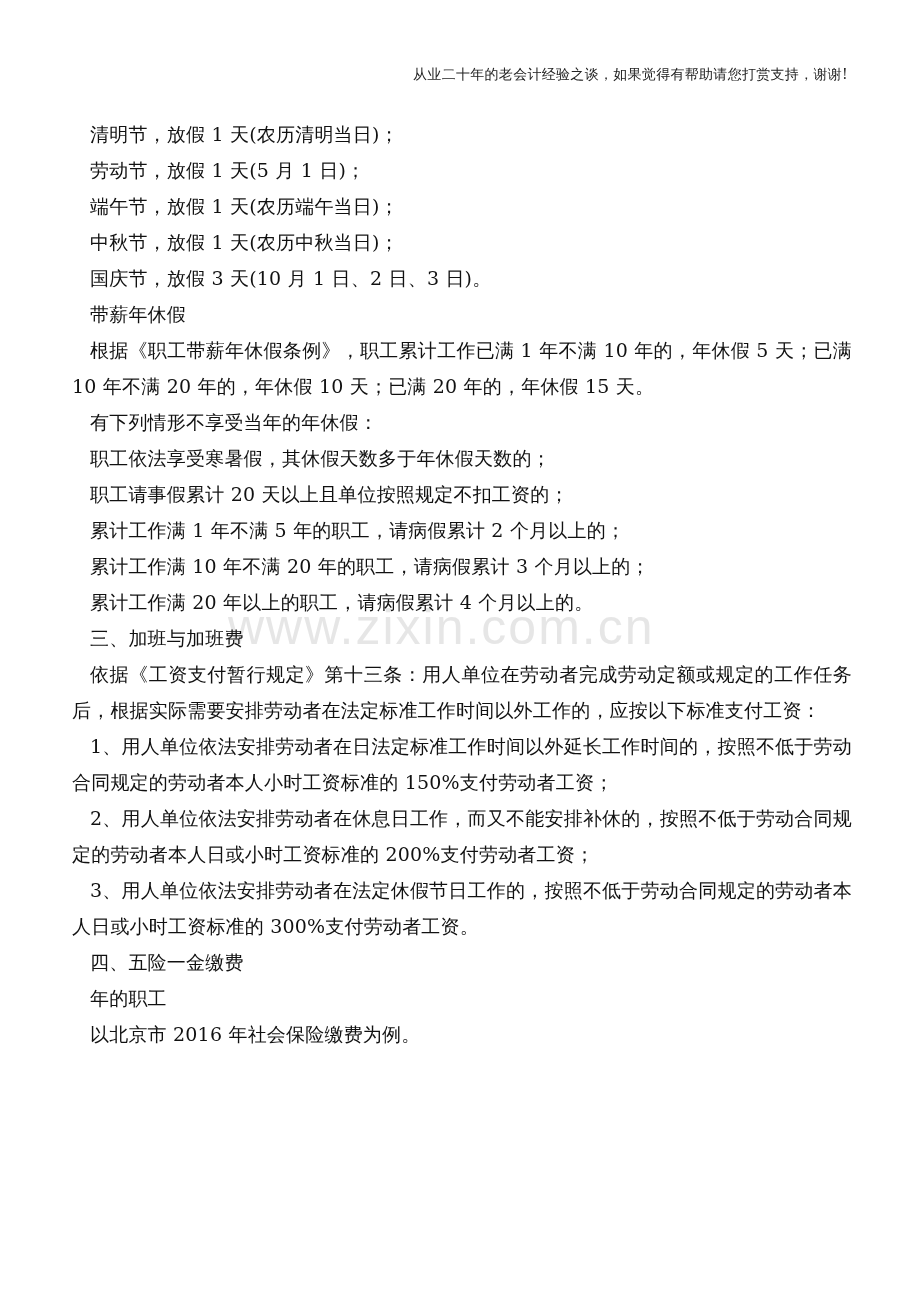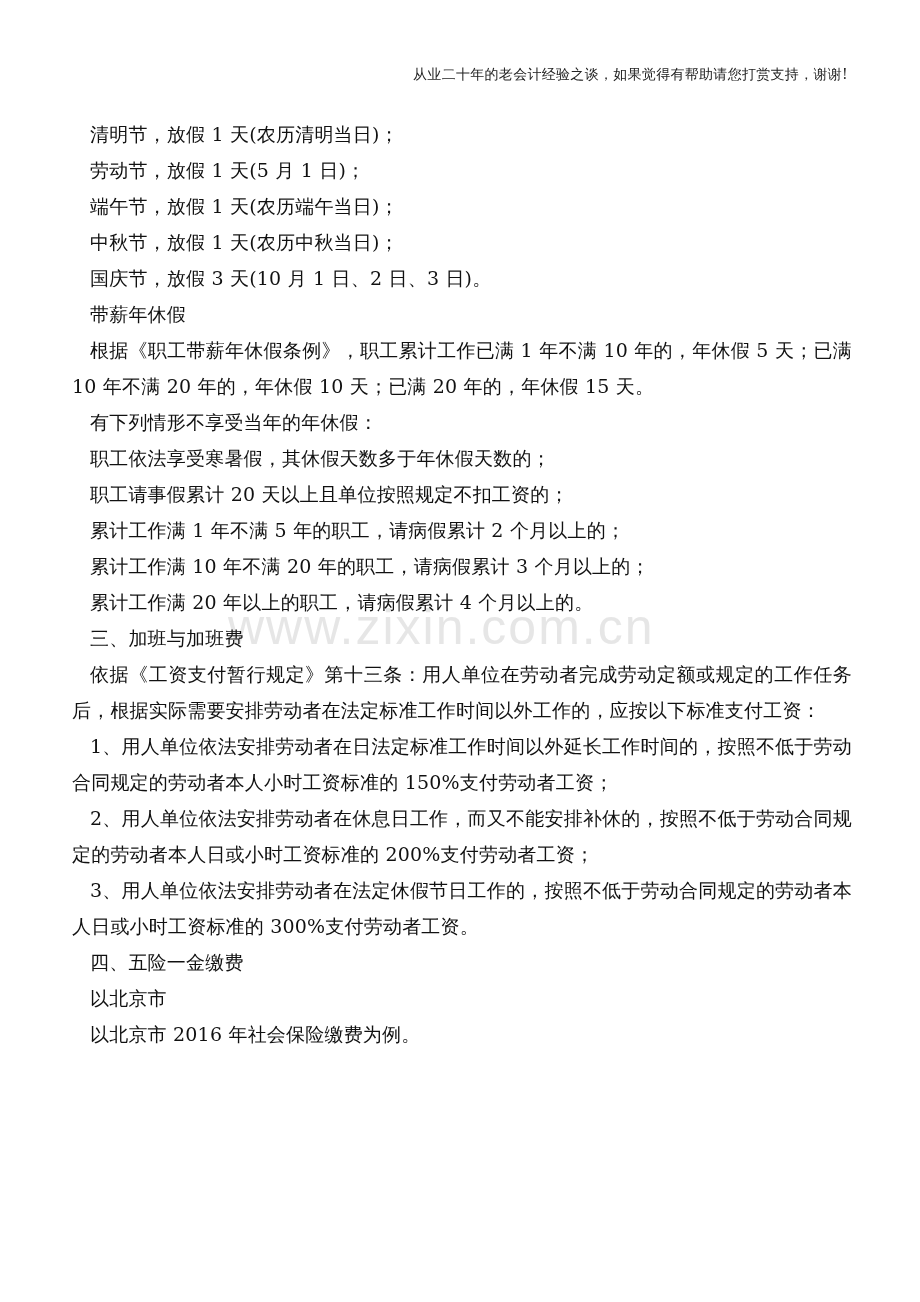--- a/index.html
+++ b/index.html
@@ -31,15 +31,15 @@
   <p class="para">职工请事假累计 20 天以上且单位按照规定不扣工资的；</p>
   <p class="para">累计工作满 1 年不满 5 年的职工，请病假累计 2 个月以上的；</p>
   <p class="para">累计工作满 10 年不满 20 年的职工，请病假累计 3 个月以上的；</p>
   <p class="para">累计工作满 20 年以上的职工，请病假累计 4 个月以上的。</p>
   <p class="para">三、加班与加班费</p>
   <p class="para">依据《工资支付暂行规定》第十三条：用人单位在劳动者完成劳动定额或规定的工作任务后，根据实际需要安排劳动者在法定标准工作时间以外工作的，应按以下标准支付工资：</p>
   <p class="para">1、用人单位依法安排劳动者在日法定标准工作时间以外延长工作时间的，按照不低于劳动合同规定的劳动者本人小时工资标准的 150%支付劳动者工资；</p>
   <p class="para">2、用人单位依法安排劳动者在休息日工作，而又不能安排补休的，按照不低于劳动合同规定的劳动者本人日或小时工资标准的 200%支付劳动者工资；</p>
   <p class="para">3、用人单位依法安排劳动者在法定休假节日工作的，按照不低于劳动合同规定的劳动者本人日或小时工资标准的 300%支付劳动者工资。</p>
   <p class="para">四、五险一金缴费</p>
-  <p class="para">以北京市</p>
+  <p class="para">年的职工</p>
   <p class="para">以北京市 2016 年社会保险缴费为例。</p>
 </div>
 
 </body></html>

